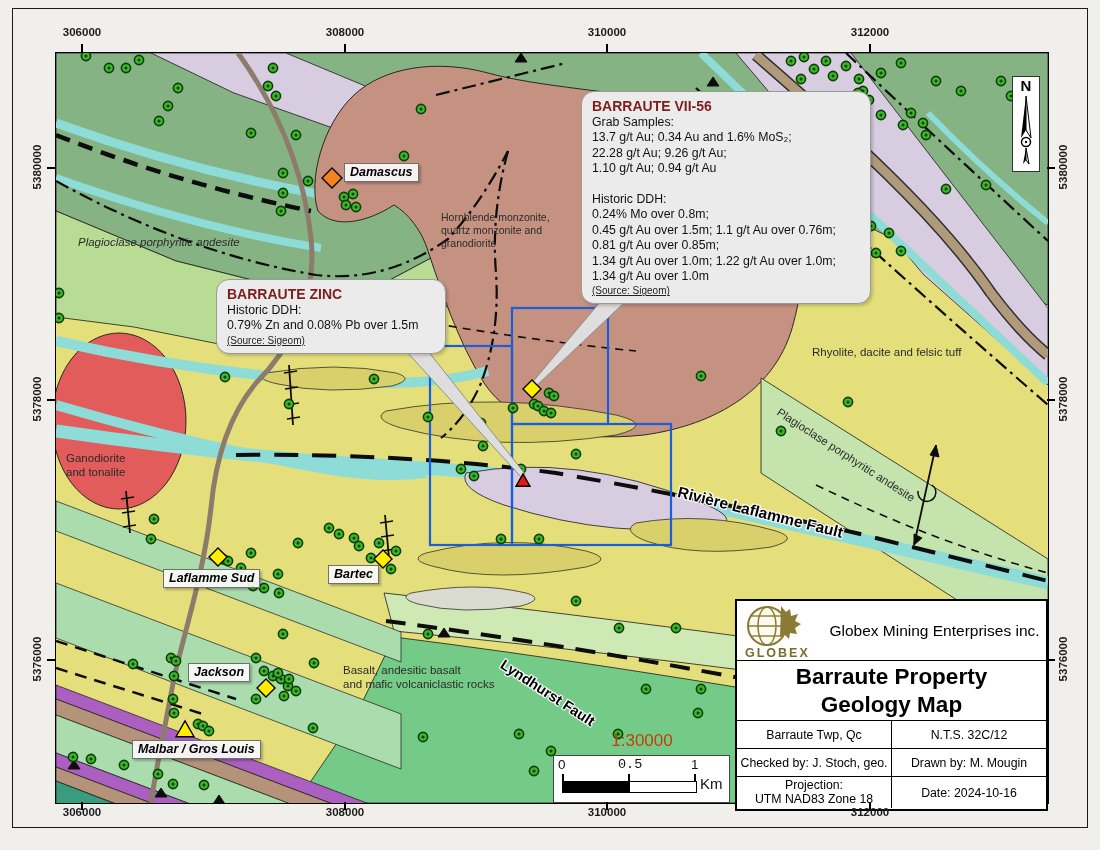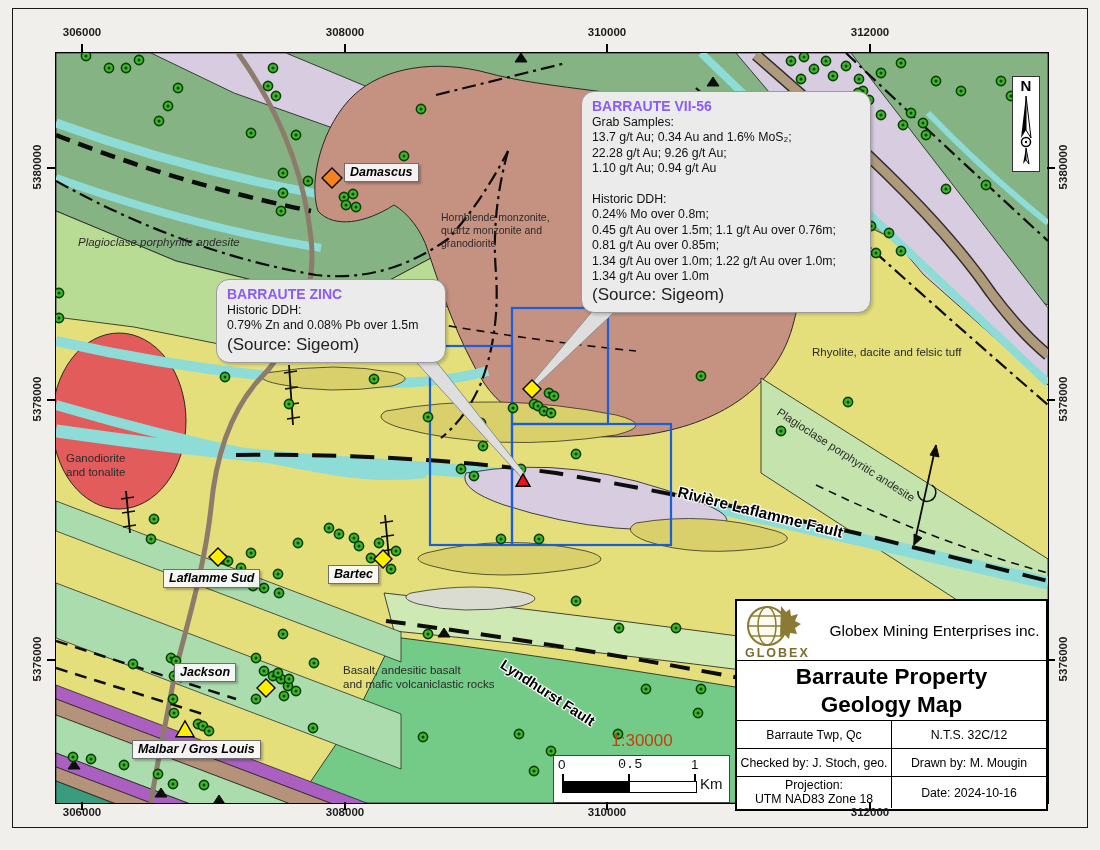--- a/index.html
+++ b/index.html
@@ -11,23 +11,23 @@
   .grid-label.side{transform:rotate(-90deg);transform-origin:center center;}
   .grid-tick{position:absolute;background:#000;}
   .unit-label{position:absolute;color:#2b2b2b;line-height:1.25;white-space:nowrap;transform-origin:left top;}
   .unit-label.italic{font-style:italic;}
   .fault-label{position:absolute;font-weight:700;color:#000;white-space:nowrap;transform-origin:left center;
      text-shadow:-1px -1px 0 #fff,1px -1px 0 #fff,-1px 1px 0 #fff,1px 1px 0 #fff,0 0 3px #fff;}
   .dep-label{position:absolute;font-weight:700;font-style:italic;font-size:12.5px;color:#000;background:rgba(250,250,250,.93);
      border:1px solid #6f6f6f;padding:1px 5px 2px 5px;white-space:nowrap;box-shadow:1.5px 1.5px 2px rgba(0,0,0,.25);}
   .callout{position:absolute;background:#ebebeb;border:1.4px solid #9b9b9b;border-radius:13px;padding:6px 10px 7px 10px;
      box-shadow:2px 2px 3px rgba(0,0,0,.18);}
-  .callout .c-title{font-size:14px;font-weight:700;color:#8b5cf6;margin-bottom:1px;}
+  .callout .c-title{font-size:14px;font-weight:700;color:#7f1d1d;margin-bottom:1px;}
   .callout .c-line{font-size:12.3px;color:#111;line-height:15.4px;min-height:15.4px;white-space:nowrap;}
-  .callout .c-src{font-size:17px;color:#222;margin-top:1px;}
+  .callout .c-src{font-size:10px;color:#222;margin-top:1px;text-decoration:underline;}
   #scale-ratio{position:absolute;left:540px;top:678px;width:92px;text-align:center;font-size:17px;color:#c2410c;}
   #scalebar{position:absolute;left:497px;top:702px;width:175px;height:46px;background:#fff;border:1.3px solid #444;}
   #scalebar .num{position:absolute;top:1px;font-size:13.5px;color:#111;}
   #scalebar .tick{position:absolute;top:18px;width:1.5px;height:7px;background:#000;}
   #scalebar .bar-black{position:absolute;left:8px;top:25px;width:67px;height:10px;background:#000;border:1px solid #000;}
   #scalebar .bar-white{position:absolute;left:75px;top:25px;width:66px;height:10px;background:#fff;border:1px solid #000;}
   #scalebar .unit{position:absolute;left:146px;top:19px;font-size:15px;color:#111;}
   #north-box{position:absolute;left:956px;top:23px;width:26px;height:94px;background:#fff;border:1.2px solid #333;}
   #north-box .n{font-size:15px;font-weight:700;text-align:center;color:#000;line-height:17px;}
   #title-block{position:absolute;left:679px;top:546px;width:313px;height:212px;background:#fff;border:2px solid #000;box-sizing:border-box;font-size:12.3px;color:#000;}
@@ -454,21 +454,21 @@
         </div>
         <div class="unit-label" style="left: 287px; top: 610px; font-size: 11.5px;">
           <div>Basalt, andesitic basalt</div>
           <div>and mafic volcaniclastic rocks</div>
         </div>
         <div class="fault-label" style="left: 622px; top: 430px; font-size: 15.5px; transform: rotate(14deg);">Rivière Laflamme Fault</div>
         <div class="fault-label" style="left: 446px; top: 602px; font-size: 14.5px; transform: rotate(33deg);">Lyndhurst Fault</div>
         <div class="dep-label" style="left: 288px; top: 110px;">Damascus</div>
         <div class="dep-label" style="left: 107px; top: 486px; margin-top: 30px;">Laflamme Sud</div>
         <div class="dep-label" style="left: 272px; top: 512px;">Bartec</div>
-        <div class="dep-label" style="left: 118px; top: 610px;">Jackson</div>
+        <div class="dep-label" style="left: 132px; top: 610px;">Jackson</div>
         <div class="dep-label" style="left: 76px; top: 687px;">Malbar / Gros Louis</div>
         <div class="callout" style="left: 525px; top: 38px; width: 268px;">
           <div class="c-title">BARRAUTE VII-56</div>
           <div class="c-line">Grab Samples:</div>
           <div class="c-line">13.7 g/t Au; 0.34 Au and 1.6% MoS₂;</div>
           <div class="c-line">22.28 g/t Au; 9.26 g/t Au;</div>
           <div class="c-line">1.10 g/t Au; 0.94 g/t Au</div>
           <div class="c-line"></div>
           <div class="c-line">Historic DDH:</div>
           <div class="c-line">0.24% Mo over 0.8m;</div>

